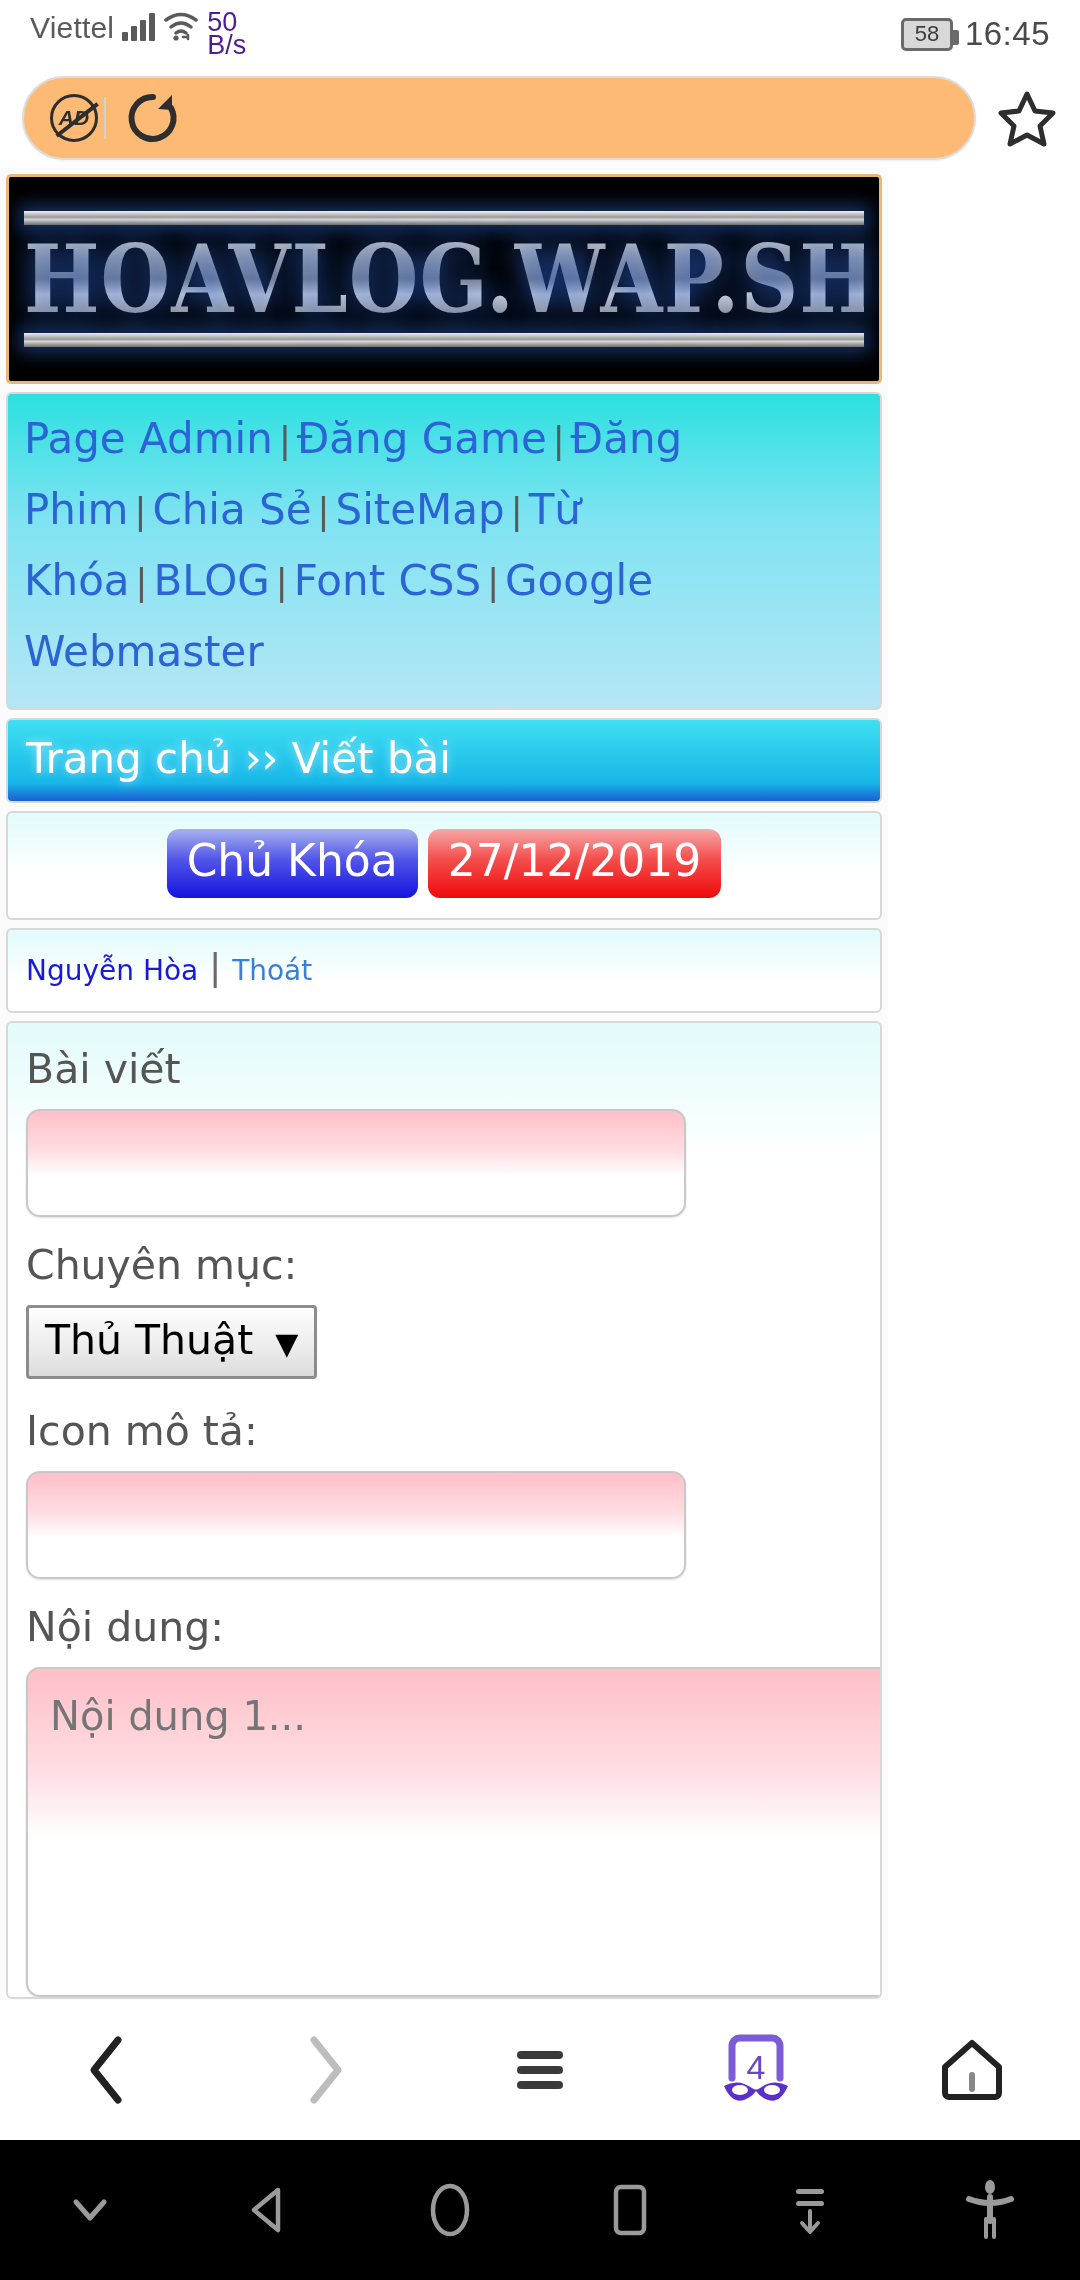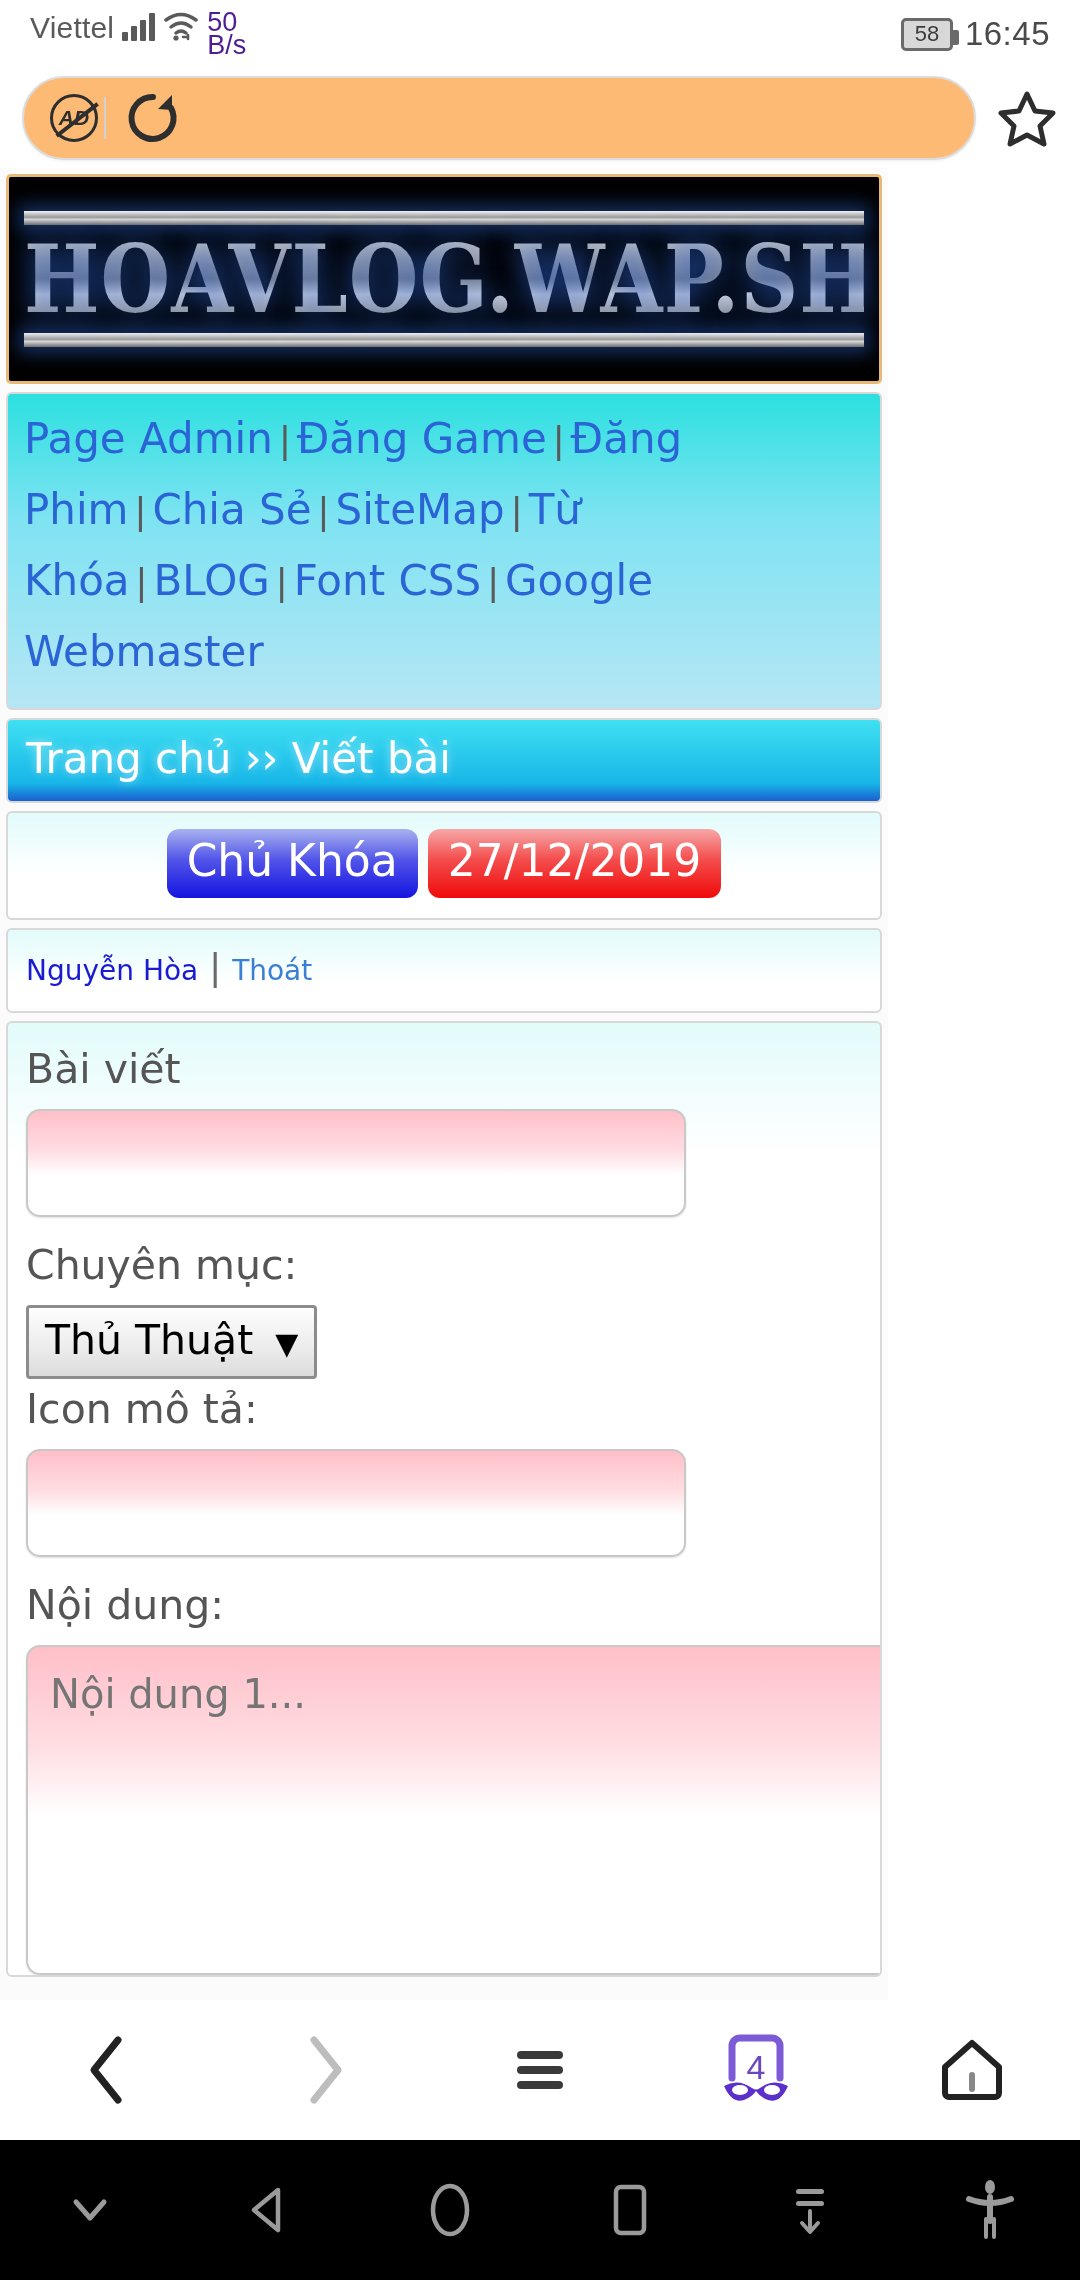--- a/index.html
+++ b/index.html
@@ -162,21 +162,21 @@
     display: block; width: 660px; height: 108px;
     border: 2px solid #c8c8c8; border-radius: 14px;
     background: linear-gradient(180deg,#ffbfc8 0%, #ffdde2 38%, #ffffff 62%, #ffffff 100%);
     font-size: 38px; color: #777; padding: 0 18px; margin-bottom: 24px;
     font-family:"DejaVu Sans", sans-serif;
     box-shadow: 0 1px 2px rgba(0,0,0,.12);
   }
   .fselect {
     display:inline-block; border: 3px solid #8c8c8c; border-radius: 4px;
     background: linear-gradient(180deg,#fdfdfd 0%, #ededed 55%, #dcdcdc 100%);
-    padding: 8px 16px 12px 16px; 
+    padding: 8px 16px 12px 16px; margin-bottom: 22px;
     font-size: 41px; color: #000; font-family:"DejaVu Sans", sans-serif;
   }
   .fselect .arrow { font-size: 30px; padding-left: 22px; }
   .ftextarea {
     display:block; width: 980px; height: 330px;
     border: 2px solid #c8c8c8; border-radius: 14px;
     background: linear-gradient(180deg,#ffbfc8 0%, #ffdde2 30%, #ffffff 52%, #ffffff 100%);
     font-size: 40px; color: #777; padding: 24px 22px;
     font-family:"DejaVu Sans", sans-serif;
     box-shadow: 0 1px 2px rgba(0,0,0,.12);

